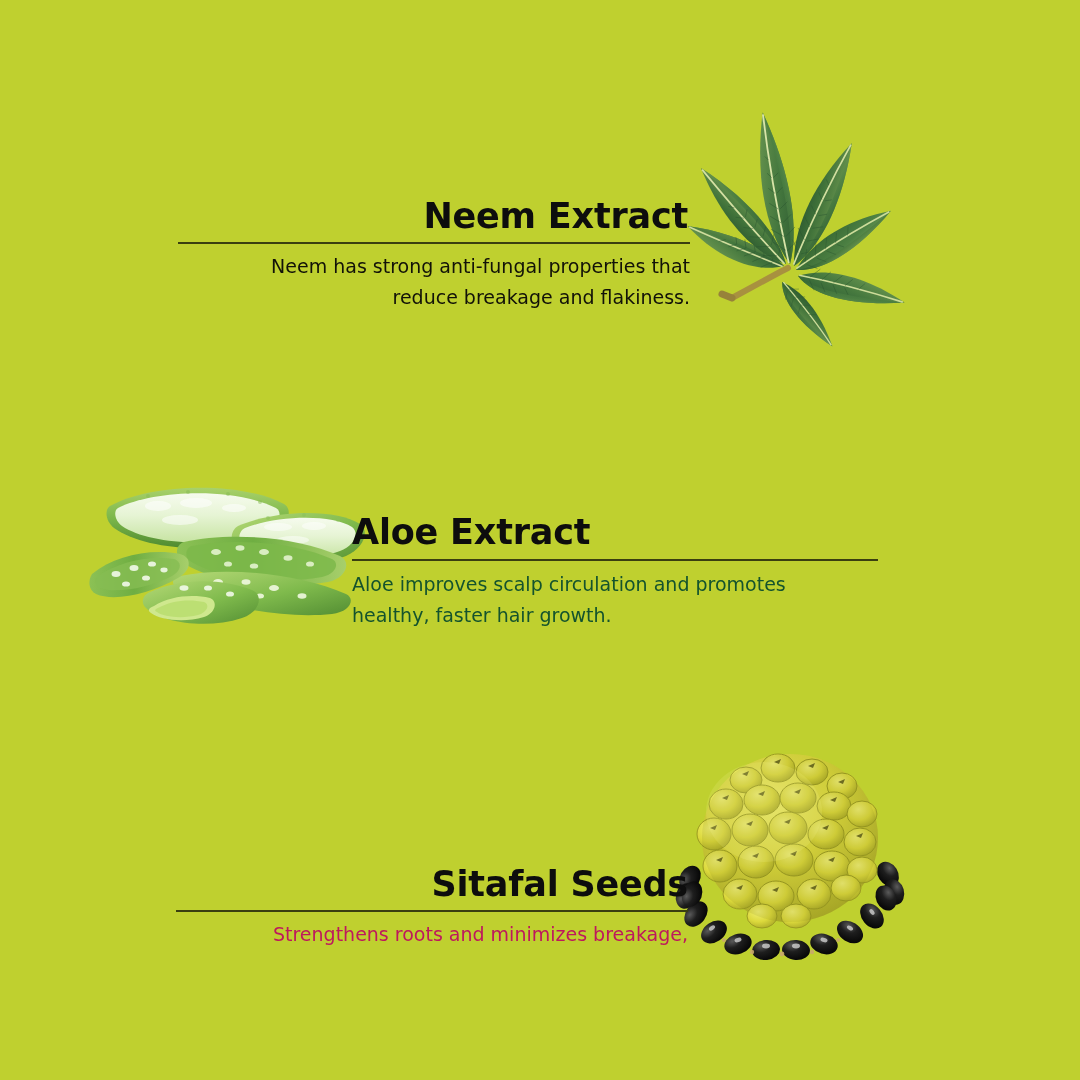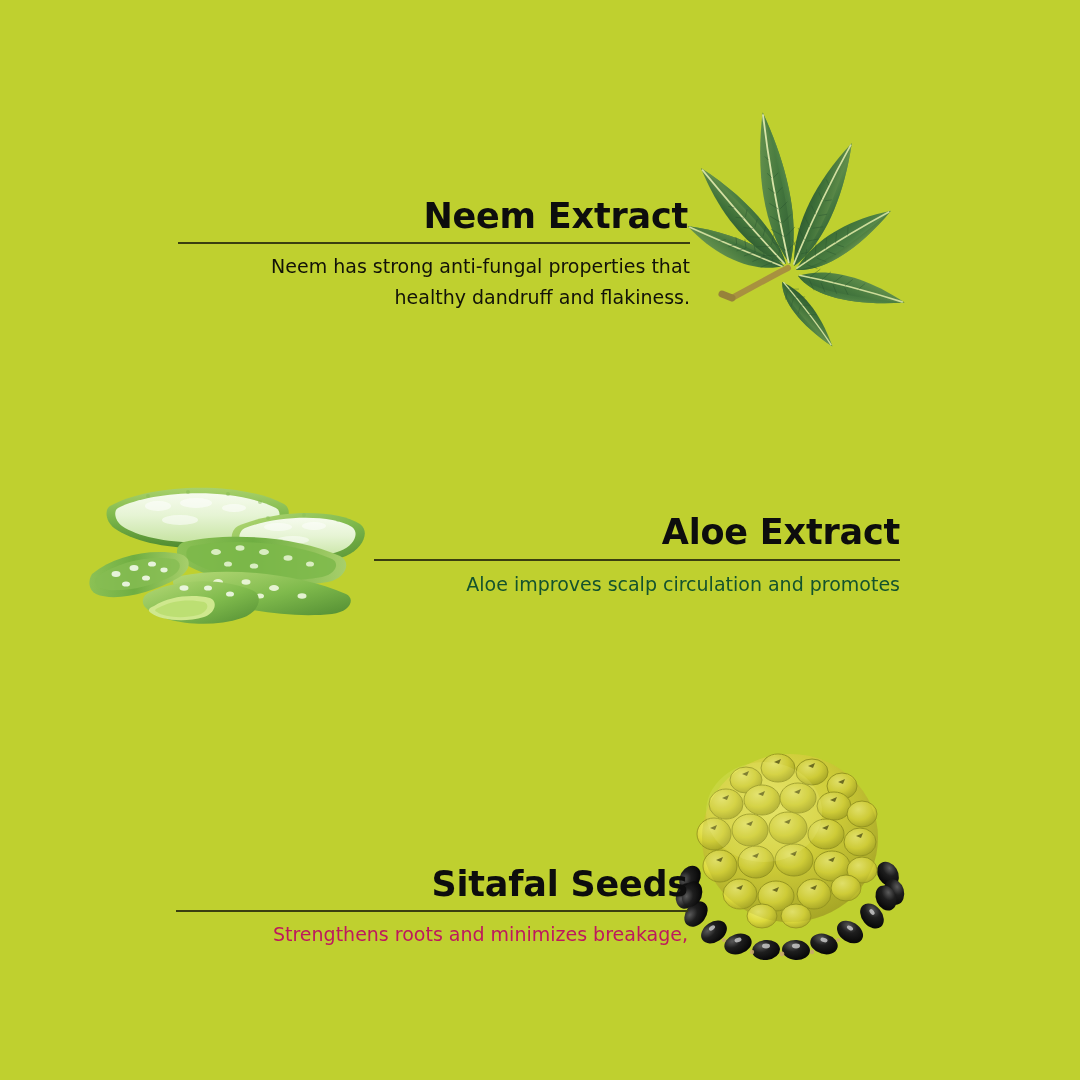--- a/index.html
+++ b/index.html
@@ -34,21 +34,21 @@
     line-height:31px;
     color:#121208;
   }
 
   
   #block-neem{left:178px;top:196px;width:512px;text-align:right;}
   #block-neem .heading{padding-right:2px;}
   #block-neem .rule{margin-top:6px;margin-bottom:7px;}
 
   
-  #block-aloe{left:374px;top:512px;width:526px;text-align:right;}
+  #block-aloe{left:352px;top:512px;width:526px;text-align:left;}
   #block-aloe .rule{margin-top:7px;margin-bottom:8px;}
 
   
   #block-sitafal{left:176px;top:824px;width:512px;text-align:right;margin-top:40px;}
   #block-sitafal .rule{margin-top:6px;margin-bottom:7px;}
 
   
   .art{position:absolute;}
   #art-neem{left:662px;top:96px;width:272px;height:258px;}
   #art-aloe{left:88px;top:470px;width:290px;height:168px;}
@@ -213,21 +213,21 @@
         </g>
       </g>
     </svg>
   </div>
 
   <div class="block" id="block-neem">
     <div class="heading" style="color: rgb(13, 13, 13);">Neem Extract</div>
     <div class="rule" style="background: rgb(58, 63, 16);"></div>
     <div class="body-copy" style="color: rgb(18, 18, 8);">
       <span>Neem has strong anti-fungal properties that</span><br>
-      <span>healthy dandruff and flakiness.</span>
+      <span>reduce breakage and flakiness.</span>
     </div>
   </div>
 
   <div class="art" id="art-aloe">
     <svg viewBox="0 0 290 168" xmlns="http://www.w3.org/2000/svg">
       <defs>
         <linearGradient id="gel1" x1="0" y1="0" x2="0" y2="1">
           <stop offset="0%" stop-color="#f6fbee"></stop>
           <stop offset="45%" stop-color="#e6f4d4"></stop>
           <stop offset="100%" stop-color="#c7e4a2"></stop>
@@ -331,20 +331,21 @@
         </g>
       </g>
     </svg>
   </div>
 
   <div class="block" id="block-aloe">
     <div class="heading" style="color: rgb(13, 13, 13);">Aloe Extract</div>
     <div class="rule" style="background: rgb(58, 63, 16);"></div>
     <div class="body-copy" style="color: #14532d;">
       <span>Aloe improves scalp circulation and promotes</span><br>
+      <span>healthy, faster hair growth.</span>
     </div>
   </div>
 
   <div class="art" id="art-sitafal">
     <svg viewBox="0 0 248 226" xmlns="http://www.w3.org/2000/svg">
       <defs>
         <radialGradient id="fruitg" cx="40%" cy="30%" r="78%">
           <stop offset="0%" stop-color="#f2f06a"></stop>
           <stop offset="45%" stop-color="#dedb3e"></stop>
           <stop offset="100%" stop-color="#a8a826"></stop>

